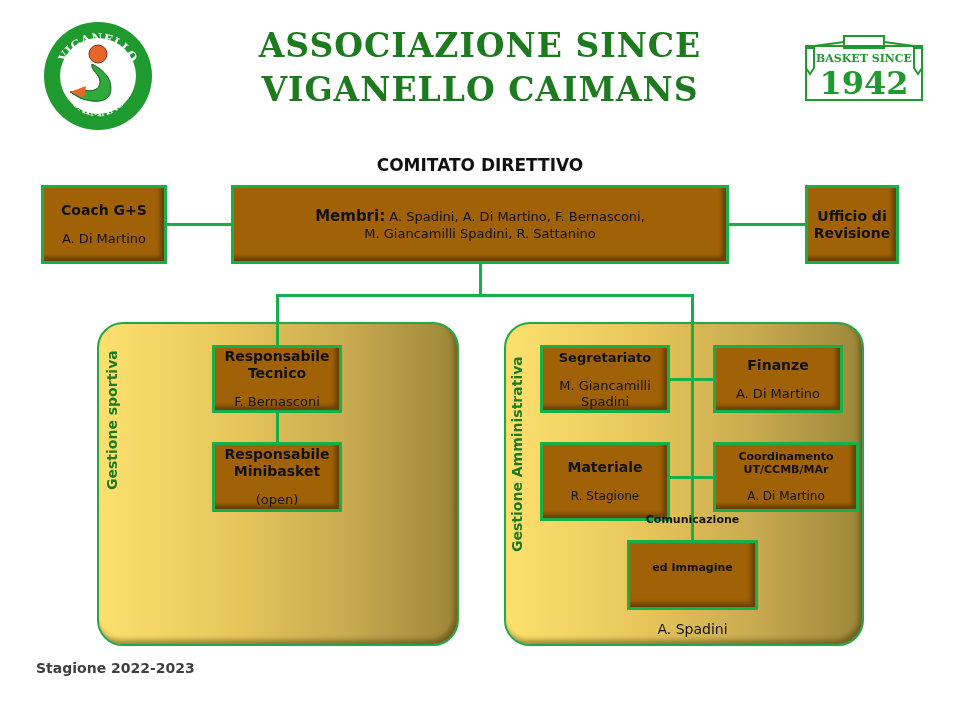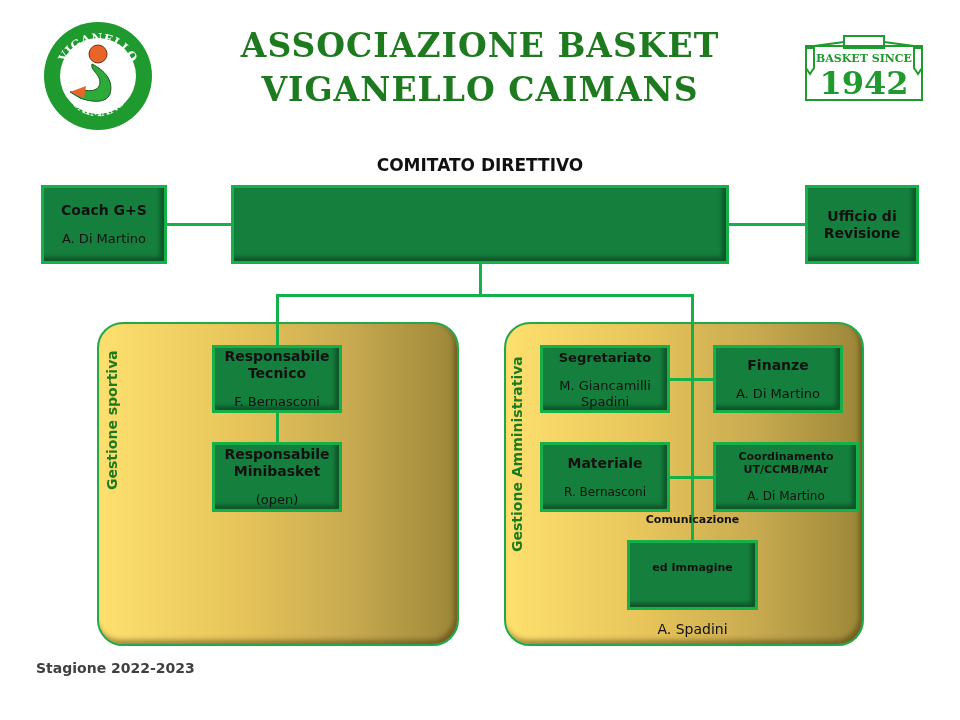--- a/index.html
+++ b/index.html
@@ -7,21 +7,21 @@
          font-family:"DejaVu Sans", sans-serif; color:#111; }
   .abs { position:absolute; }
   .title { left:200px; width:560px; text-align:center; color:#1e7a1e;
            font-family:"DejaVu Serif", serif; font-weight:bold; font-size:33px; letter-spacing:1px; line-height:40px; }
   .line { position:absolute; background:#16b04a; }
   .panel { position:absolute; border:2px solid #22a84a; border-radius:26px;
            background:linear-gradient(90deg,#fde06e 0%,#e6c45a 40%,#c8aa50 70%,#9c8738 100%);
            box-shadow: inset -3px -4px 5px rgba(60,40,0,0.45); }
   .panel-label { position:absolute; color:#1e7a1e; font-weight:bold; font-size:14px;
                  transform-origin:left top; transform:rotate(-90deg); white-space:nowrap; }
-  .box { position:absolute; background:#15803d; border:3px solid #16b04a; box-sizing:border-box;
+  .box { position:absolute; background:#a16207; border:3px solid #16b04a; box-sizing:border-box;
          box-shadow: inset -4px -4px 4px rgba(0,0,0,0.35); text-align:center;
          display:flex; flex-direction:column; justify-content:center; align-items:center; }
   .b-title { font-weight:bold; font-size:14px; line-height:17px; }
   .b-title.small { font-size:11px; line-height:13px; }
   .b-name { font-size:13px; line-height:16px; margin-top:12px; }
   .comitato { left:330px; width:300px; text-align:center; top:155px; font-weight:bold; font-size:17px; }
   .pres { font-size:13px; line-height:17px; }
   .pres b { font-size:15px; }
   .season { left:36px; top:660px; font-weight:bold; font-size:14px; color:#404040; }
 </style>
@@ -41,21 +41,21 @@
     </text>
     <text font-family="DejaVu Serif, serif" font-weight="bold" font-size="11" fill="#ffffff">
       <textPath href="#arcBot" startOffset="50%" text-anchor="middle" dy="10">CAIMANS</textPath>
     </text>
     <circle cx="58" cy="34" r="9" fill="#e8652a" stroke="#7a2a10" stroke-width="1"></circle>
     <path d="M52,44 C64,50 74,60 70,74 C66,84 50,82 40,78 L30,72 L44,70 C52,72 60,70 60,62 C60,54 50,50 52,44 Z" fill="#2eaa3a" stroke="#125a1a" stroke-width="1"></path>
     <path d="M30,72 L46,66 L44,78 Z" fill="#e8652a"></path>
   </svg>
 </div>
 
-<div class="abs title" style="top:26px;">ASSOCIAZIONE BASKET</div>
+<div class="abs title" style="top:26px;">ASSOCIAZIONE SINCE</div>
 <div class="abs title" style="top:70px;">VIGANELLO CAIMANS</div>
 
 <div class="abs" style="left:800px;top:34px;width:128px;height:70px;">
   <svg width="128" height="70" viewBox="0 0 128 70">
     <g fill="none" stroke="#1e9a2e" stroke-width="2">
       <rect x="44" y="2" width="40" height="12"></rect>
       <path d="M14,12 L44,8 M84,8 L114,12"></path>
       <rect x="6" y="12" width="116" height="54"></rect>
       <path d="M6,14 L14,14 L14,34 L10,40 L6,34"></path>
       <path d="M122,14 L114,14 L114,34 L118,40 L122,34"></path>
@@ -84,23 +84,28 @@
 <div class="line" style="left:276px;top:412px;width:3px;height:32px;"></div>
 <div class="line" style="left:668px;top:378px;width:48px;height:3px;"></div>
 <div class="line" style="left:668px;top:476px;width:48px;height:3px;"></div>
 
 <div class="box" style="left:41px;top:185px;width:126px;height:79px;">
   <div class="b-title">Coach G+S</div>
   <div class="b-name">A. Di Martino</div>
 </div>
 
 <div class="box" style="left:231px;top:185px;width:498px;height:79px;">
+  <div class="pres">
+    <b>Membri:</b>
+    <span>A. Spadini, A. Di Martino, F. Bernasconi,</span>
+  </div>
+  <div class="pres">M. Giancamilli Spadini, R. Sattanino</div>
 </div>
 
-<div class="box" style="left:805px;top:185px;width:114px;height:79px;">
+<div class="box" style="left:805px;top:185px;width:94px;height:79px;">
   <div class="b-title">Ufficio di</div>
   <div class="b-title">Revisione</div>
 </div>
 
 <div class="box" style="left:212px;top:345px;width:130px;height:68px;">
   <div class="b-title">Responsabile</div>
   <div class="b-title">Tecnico</div>
   <div class="b-name">F. Bernasconi</div>
 </div>
 <div class="box" style="left:212px;top:442px;width:130px;height:70px;">
@@ -111,23 +116,23 @@
 
 <div class="box" style="left:540px;top:345px;width:130px;height:68px;">
   <div class="b-title" style="font-size:13px;">Segretariato</div>
   <div class="b-name">M. Giancamilli</div>
   <div class="b-name" style="margin-top:0">Spadini</div>
 </div>
 <div class="box" style="left:713px;top:345px;width:130px;height:68px;">
   <div class="b-title">Finanze</div>
   <div class="b-name">A. Di Martino</div>
 </div>
-<div class="box" style="left:540px;top:442px;width:130px;height:70px;">
+<div class="box" style="left:540px;top:442px;width:130px;height:79px;">
   <div class="b-title">Materiale</div>
-  <div class="b-name" style="font-size:12px;">R. Bernasconi</div>
+  <div class="b-name" style="font-size:12px;">R. Stagione</div>
 </div>
 <div class="box" style="left:713px;top:442px;width:146px;height:70px;">
   <div class="b-title small">Coordinamento</div>
   <div class="b-title small">UT/CCMB/MAr</div>
   <div class="b-name" style="font-size:12px;">A. Di Martino</div>
 </div>
 <div class="box" style="left:627px;top:540px;width:131px;height:70px;gap:35px;">
   <div class="b-title small">Comunicazione</div>
   <div class="b-title small">ed Immagine</div>
   <div class="b-name" style="font-size:14px;">A. Spadini</div>

